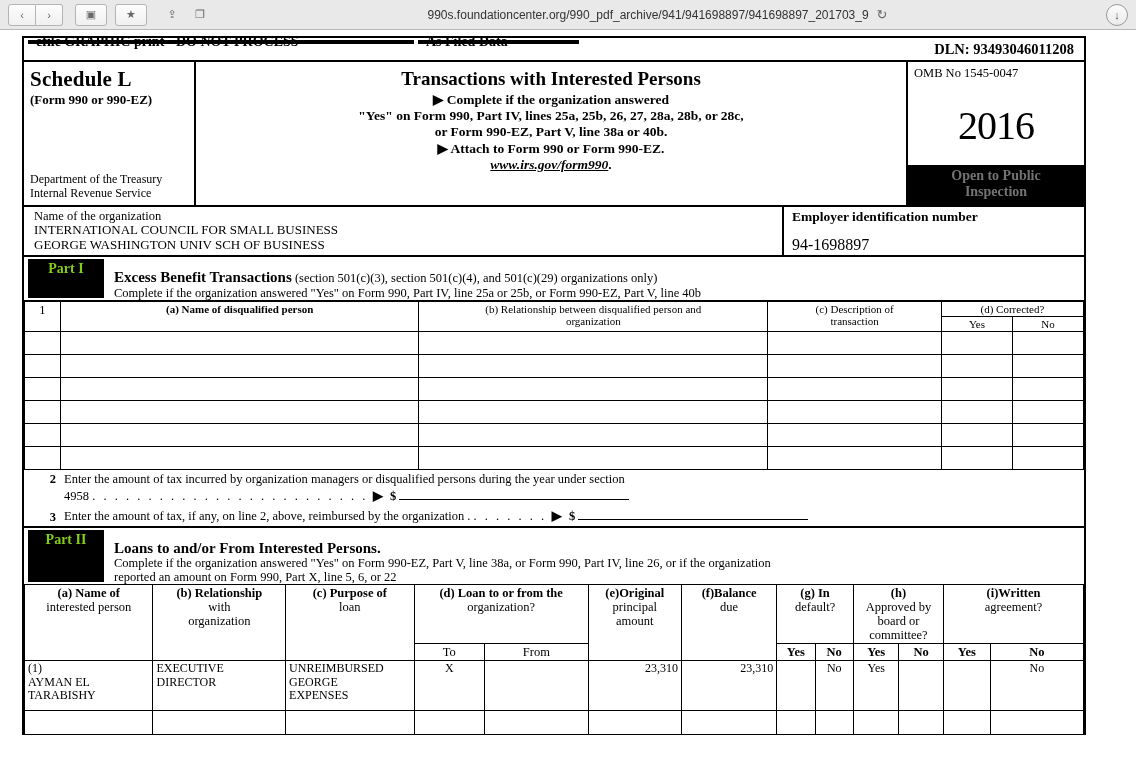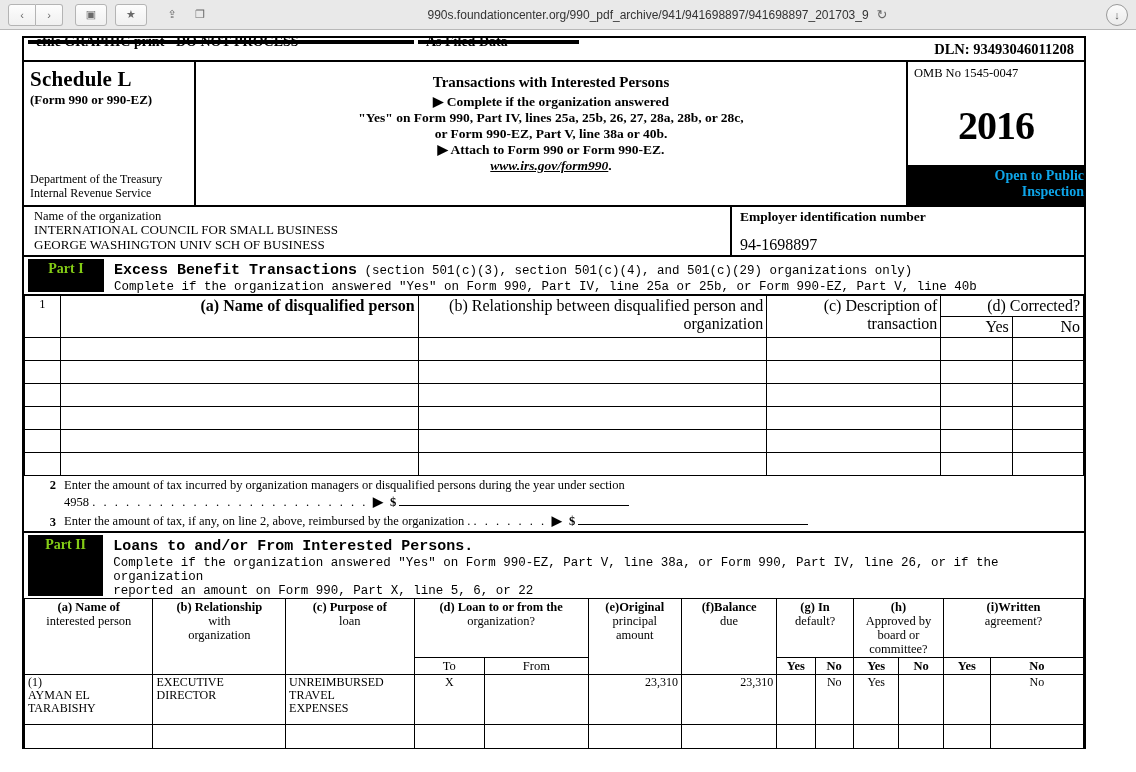--- a/index.html
+++ b/index.html
@@ -173,23 +173,23 @@
     line-height: 1.15;
   }
   .mast-center {
     flex: 1;
     border-right: 2px solid #000;
     text-align: center;
     padding: 4px 6px 0 6px;
     box-sizing: border-box;
   }
   .mast-h1 {
-    font-size: 15px;
-    font-weight: bold;
-    margin-top: 8px;
+    font-size: 19px;
+    font-weight: bold;
+    margin-top: 2px;
   }
   .mast-line {
     font-size: 13.5px;
     font-weight: bold;
     margin-top: 3px;
   }
   .mast-line.small { margin-top: 1px; }
   .mast-link {
     font-style: italic;
     text-decoration: underline;
@@ -206,27 +206,27 @@
     padding: 4px 0 0 6px;
     height: 26px;
     box-sizing: border-box;
   }
   .year {
     flex: 1;
     display: flex;
     align-items: center;
     justify-content: center;
     font-size: 40px;
-    font-weight: bold;
+    font-weight: normal;
     letter-spacing: -1px;
   }
   .open-public {
     background: #000;
-    color: #0ea5e9;
-    text-align: right;
+    color: #737373;
+    text-align: center;
     font-weight: bold;
     font-size: 14px;
     padding: 3px 0 5px 0;
     line-height: 1.15;
   }
 
   
   .name-row {
     display: flex;
     border-bottom: 2px solid #000;
@@ -234,21 +234,21 @@
   }
   .name-left {
     flex: 1;
     border-right: 2px solid #000;
     padding: 2px 0 0 10px;
     box-sizing: border-box;
   }
   .lbl { font-size: 12.5px; }
   .val { font-size: 13px; }
   .name-right {
-    width: 352px;
+    width: 300px;
     padding: 2px 0 0 8px;
     box-sizing: border-box;
   }
   .ein-label { font-size: 13.5px; font-weight: bold; }
   .ein-val { font-size: 16px; margin-top: 12px; }
 
   
   .part-row {
     display: flex;
     border-bottom: 1px solid #000;
@@ -260,22 +260,21 @@
     font-weight: bold;
     font-size: 14px;
     padding: 2px 8px 3px 8px;
     width: 76px;
     box-sizing: border-box;
     text-align: center;
     margin: 2px 0 2px 4px;
   }
   .part-body {
     padding-left: 10px;
-    padding-top: 6px;
-    font-family: Liberation Mono, monospace;
+    padding-top: 12px;
   }
   .part-title {
     font-size: 15px;
     font-weight: bold;
     display: inline;
   }
   .part-title-rest {
     font-size: 12.5px;
     display: inline;
   }
@@ -289,22 +288,22 @@
     width: 100%;
     font-size: 12.5px;
   }
   table.grid td, table.grid th {
     border: 1px solid #000;
     padding: 1px 3px;
     vertical-align: top;
     font-weight: normal;
   }
   .hdr {
-    text-align: right;
-    font-size: 16px;
+    text-align: center;
+    font-size: 11px;
     font-family: Liberation Serif, serif;
   }
   .bld { font-weight: bold; }
   .ctr { text-align: center; }
   .rowblank td { height: 20px; }
 
   
   .lines {
     padding: 2px 0 2px 0;
     border-bottom: 2px solid #000;
@@ -606,21 +605,21 @@
           <div>(1)</div>
           <div>AYMAN EL</div>
           <div>TARABISHY</div>
         </td>
         <td>
           <div>EXECUTIVE</div>
           <div>DIRECTOR</div>
         </td>
         <td>
           <div>UNREIMBURSED</div>
-          <div>TRAVEL</div>
+          <div>GEORGE</div>
           <div>EXPENSES</div>
         </td>
         <td class="ctr">X</td>
         <td></td>
         <td class="nowrapr">23,310</td>
         <td class="nowrapr">23,310</td>
         <td class="ctr"></td>
         <td class="ctr">No</td>
         <td class="ctr">Yes</td>
         <td class="ctr"></td>

